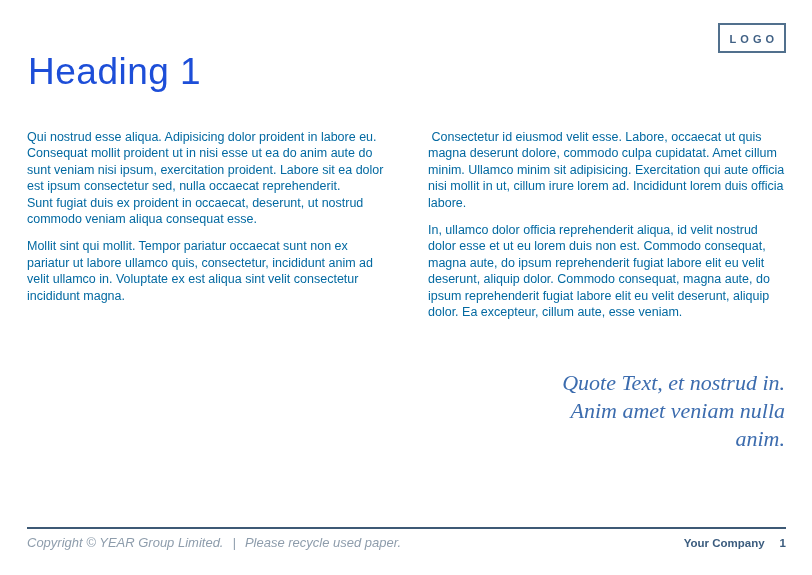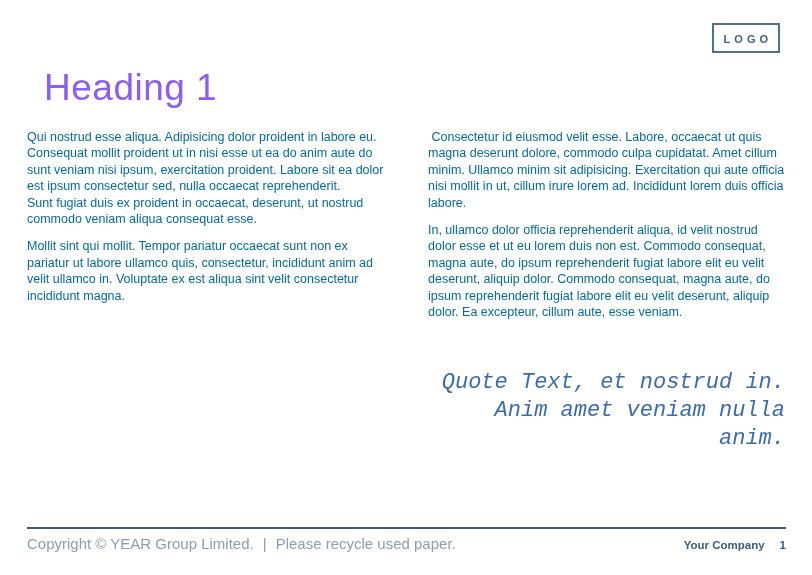--- a/index.html
+++ b/index.html
@@ -9,42 +9,42 @@
     height: 575px;
     background: #ffffff;
     font-family: "Liberation Sans", "DejaVu Sans", sans-serif;
     overflow: hidden;
   }
 
   
   .logo-box {
     position: absolute;
     top: 23px;
-    right: 32px;
+    right: 26px;
     border: 2px solid #51708d;
     padding: 5px 6px 5px 10px;
     line-height: 1;
   }
   .logo-box .logo-text {
     font-size: 11px;
     font-weight: bold;
     letter-spacing: 4px;
     color: #416185;
   }
 
   
   .page-title {
     position: absolute;
     top: 51px;
     left: 28px;
-    margin: 16px;
+    margin: 0;
     font-size: 37px;
     font-weight: 300;
     letter-spacing: 0.5px;
-    color: #8b5cf6;
+    color: #1d4ed8;
   }
 
   
   .columns {
     position: absolute;
     top: 129px;
     left: 27px;
     width: 758px;
     display: flex;
     gap: 44px;
@@ -63,42 +63,43 @@
   }
 
   
   .quote {
     position: absolute;
     top: 369px;
     right: 27px;
     width: 380px;
     margin: 0;
     text-align: right;
-    font-family: Liberation Mono, monospace;
+    font-family: Liberation Serif, serif;
     font-style: italic;
     font-size: 22px;
     line-height: 28px;
     color: #3c6cae;
     white-space: pre-line;
   }
 
   
   .page-footer {
     position: absolute;
     left: 27px;
     right: 26px;
     top: 527px;
     border-top: 2px solid #3d5975;
     padding-top: 6px;
     display: flex;
     justify-content: space-between;
     align-items: baseline;
   }
   .footer-left {
-    font-size: 15px;
+    font-style: italic;
+    font-size: 13px;
     color: #8e9dac;
   }
   .footer-left .sep { margin: 0 9px; }
   .footer-right {
     font-size: 11.5px;
     font-weight: bold;
     color: #3b5c7e;
   }
   .footer-right .pagenum { margin-left: 15px; }
 </style>

